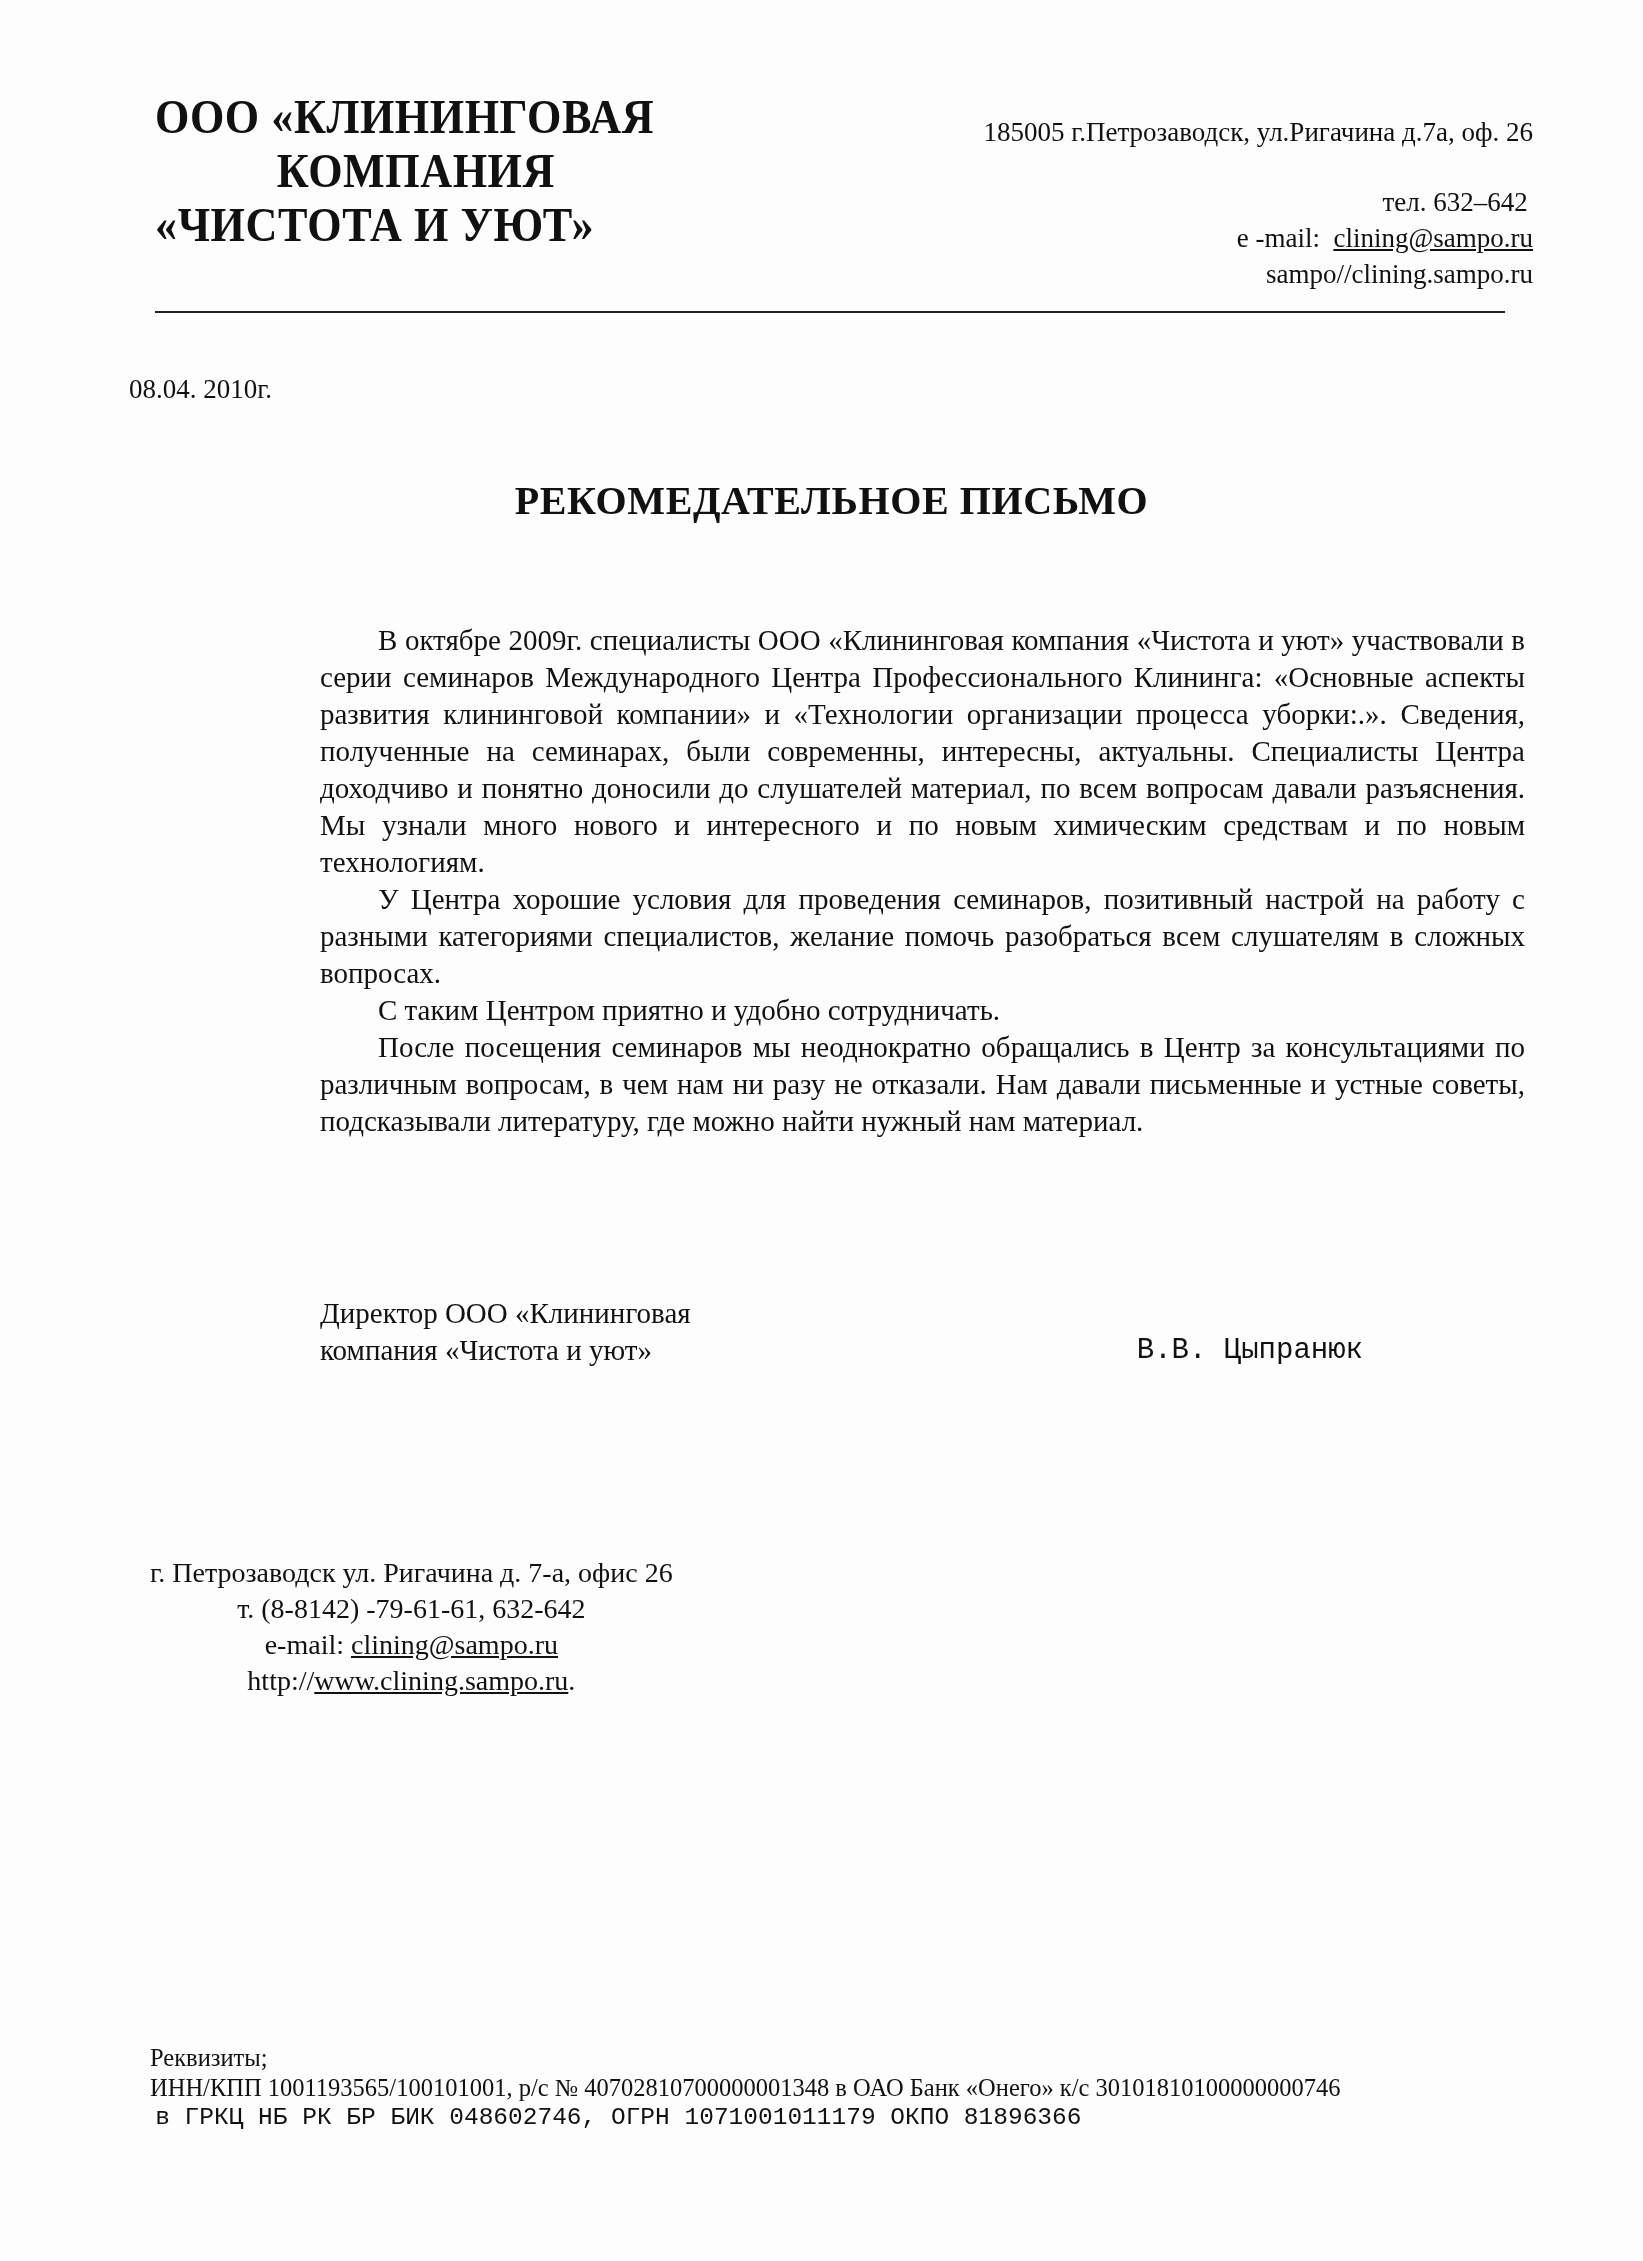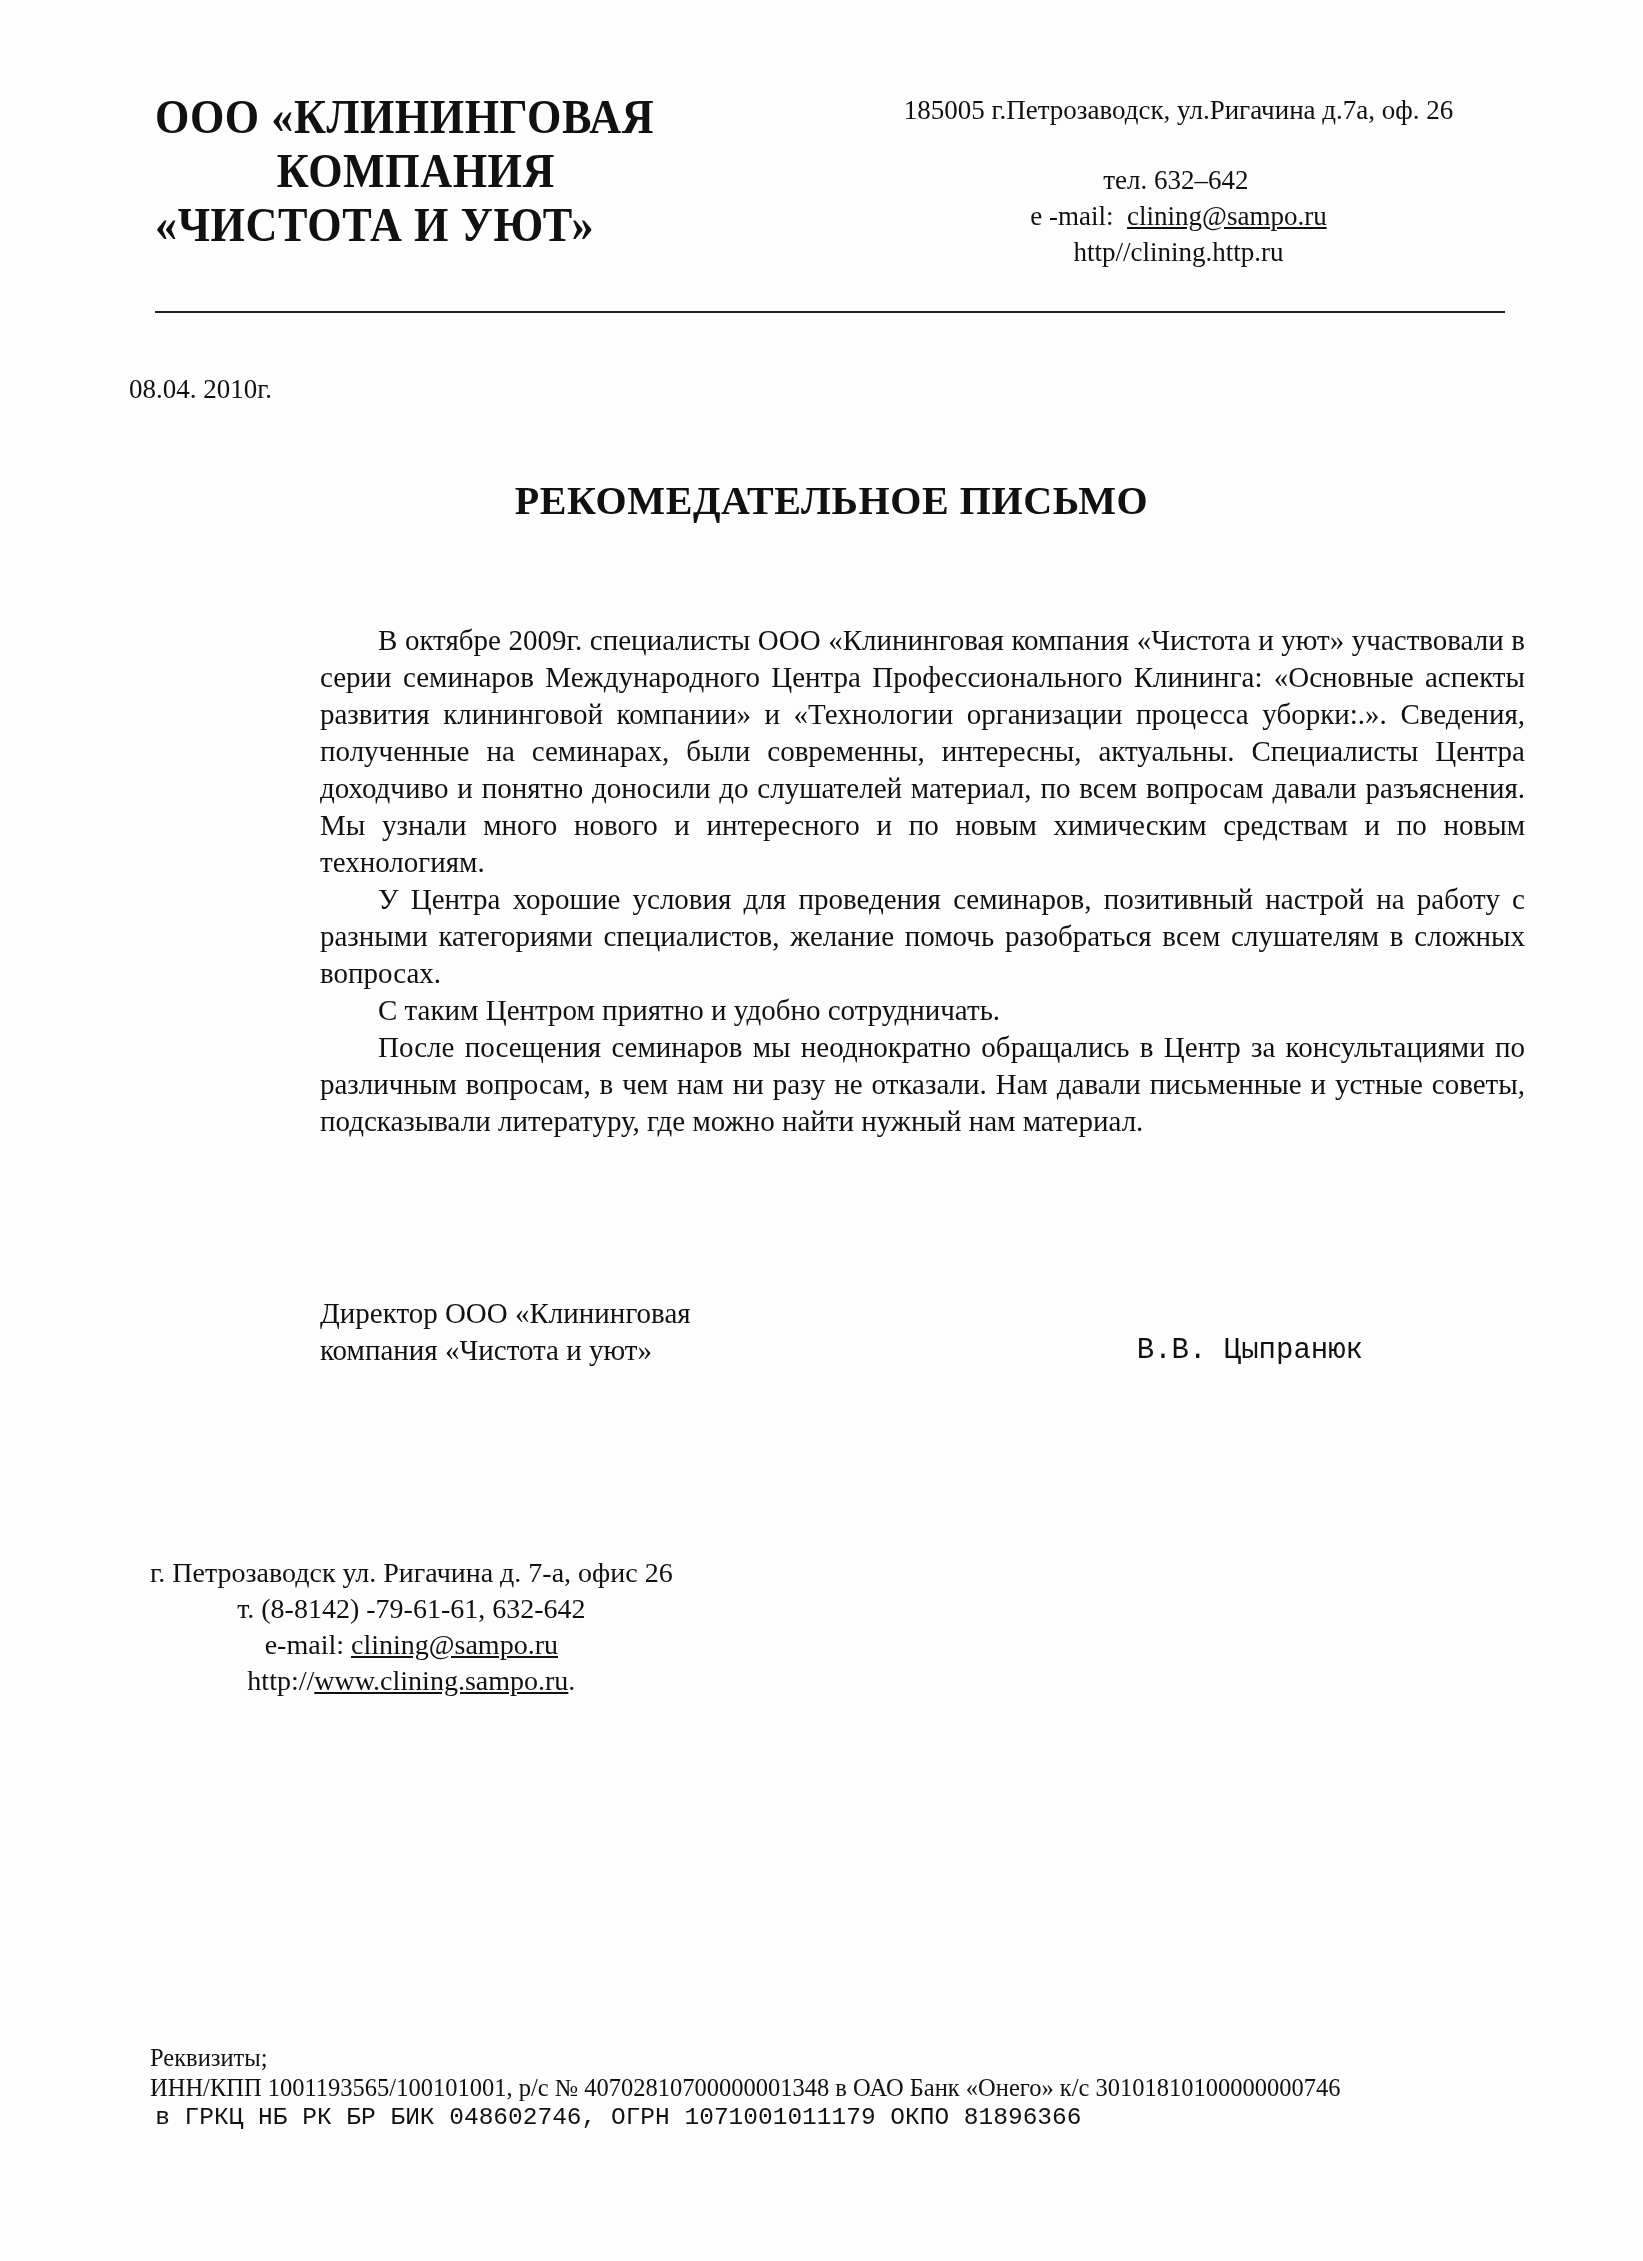--- a/index.html
+++ b/index.html
@@ -14,22 +14,22 @@
   .abs { position: absolute; }
   .company {
     left: 155px; top: 90px; width: 567px;
     font-weight: bold; font-size: 48px; line-height: 54px;
     text-align: center; letter-spacing: 0.6px;
     transform: scaleX(0.92); transform-origin: left top;
   }
   .company div { white-space: nowrap; }
   .company .l1 { text-align: left; padding-left: 0; }
   .contact {
-    right: 110px; top: 92px; width: 709px;
-    font-size: 27px; text-align: center; line-height: 36px;
+    right: 110px; top: 114px; width: 709px;
+    font-size: 27px; text-align: right; line-height: 36px;
   }
   .contact .addr { margin-bottom: 34px; white-space: nowrap; }
   .contact .tel { padding-right: 5.2px; }
   .contact .email-line { margin-bottom: 0; }
   .u { text-decoration: underline; }
   .hr {
     left: 155px; top: 311px; width: 1350px; height: 1.9px; background: #222;
   }
   .date { left: 129px; top: 374px; font-size: 27px; }
   .title {
@@ -57,21 +57,21 @@
   <div style="text-align:left">«ЧИСТОТА  И   УЮТ»</div>
 </div>
 
 <div class="abs contact">
   <div class="addr">185005  г.Петрозаводск,  ул.Ригачина  д.7а,  оф. 26</div>
   <div class="tel">тел. 632–642</div>
   <div class="email-line">
     <span>e -mail:</span>&nbsp;
     <span class="u">clining@sampo.ru</span>
   </div>
-  <div>http//clining.http.ru</div>
+  <div>sampo//clining.sampo.ru</div>
 </div>
 
 <div class="abs hr"></div>
 
 <div class="abs date">08.04. 2010г.</div>
 
 <div class="abs title">РЕКОМЕДАТЕЛЬНОЕ ПИСЬМО</div>
 
 <div class="abs body">
   <p>В октябре 2009г. специалисты ООО «Клининговая компания «Чистота и уют» участвовали в серии семинаров  Международного Центра Профессионального Клининга: «Основные аспекты развития клининговой компании» и «Технологии организации процесса уборки:.».  Сведения, полученные на семинарах,  были современны, интересны,  актуальны.  Специалисты Центра  доходчиво и понятно доносили до слушателей материал,  по всем вопросам давали  разъяснения.  Мы узнали много  нового и интересного и по  новым химическим средствам и по новым технологиям.</p>

